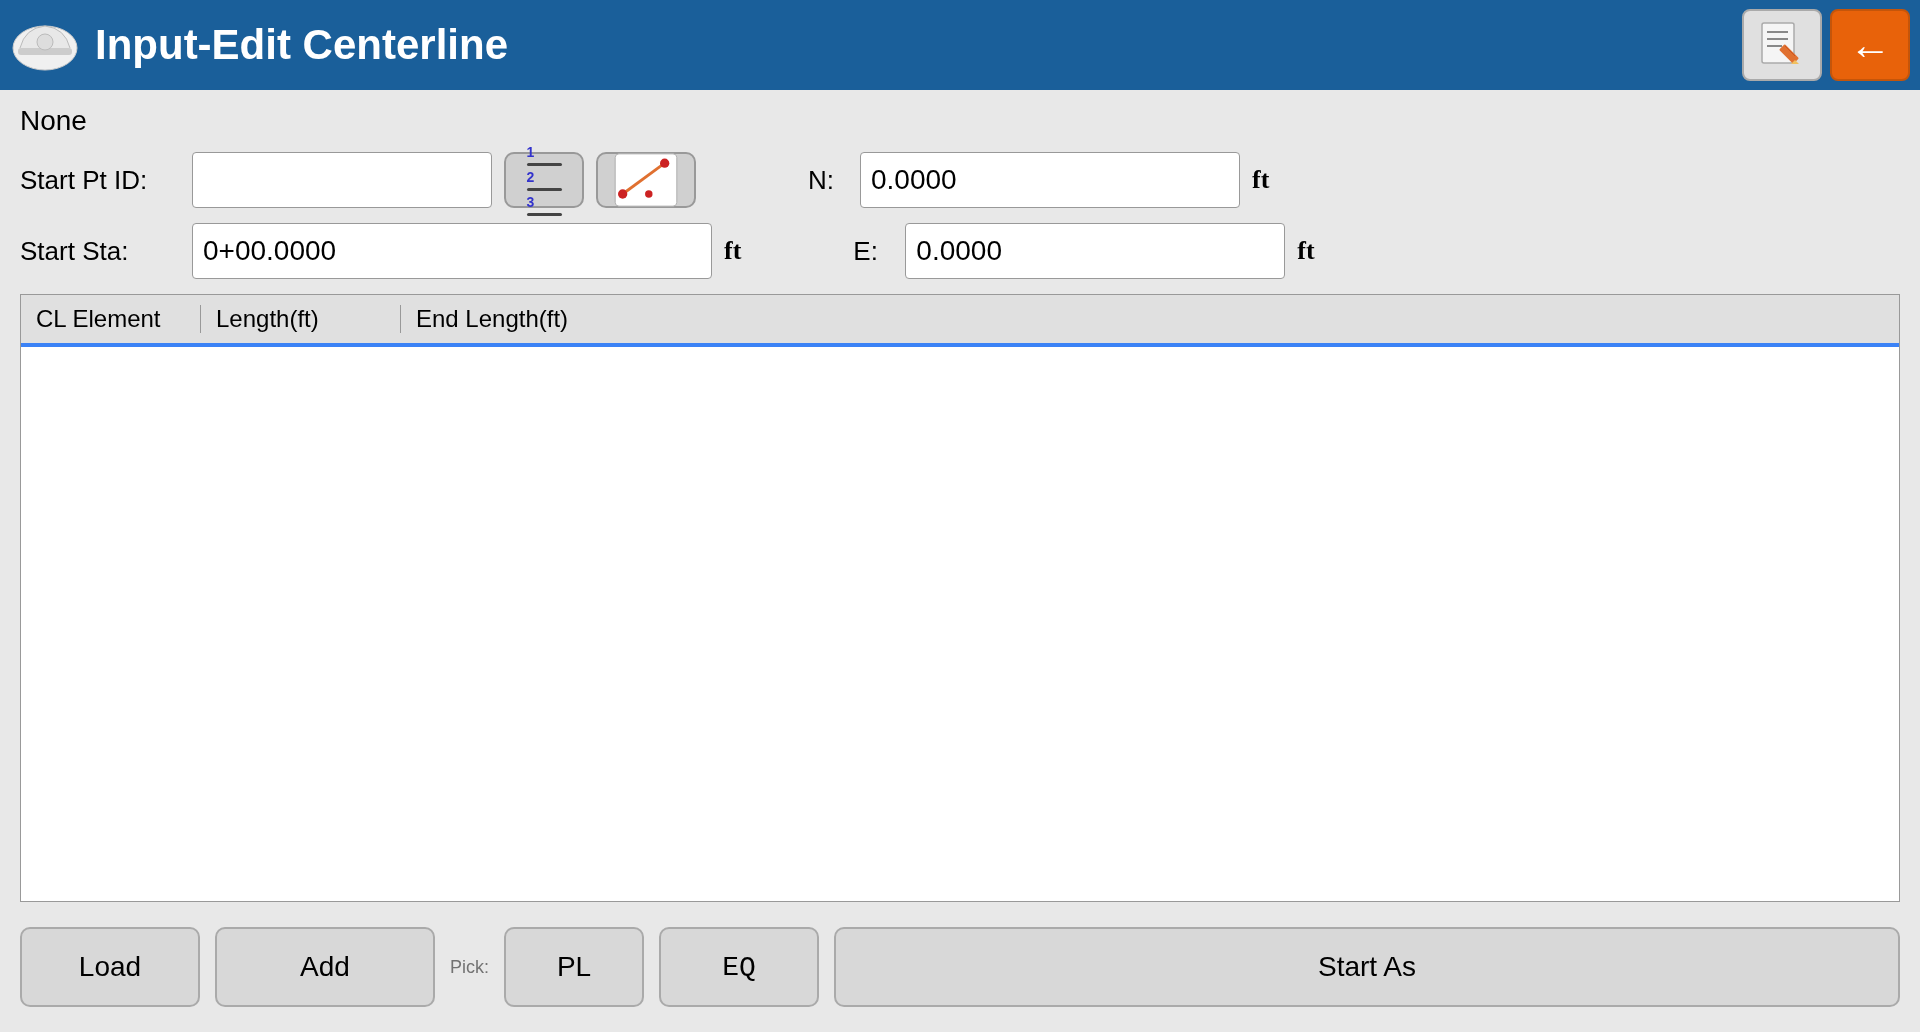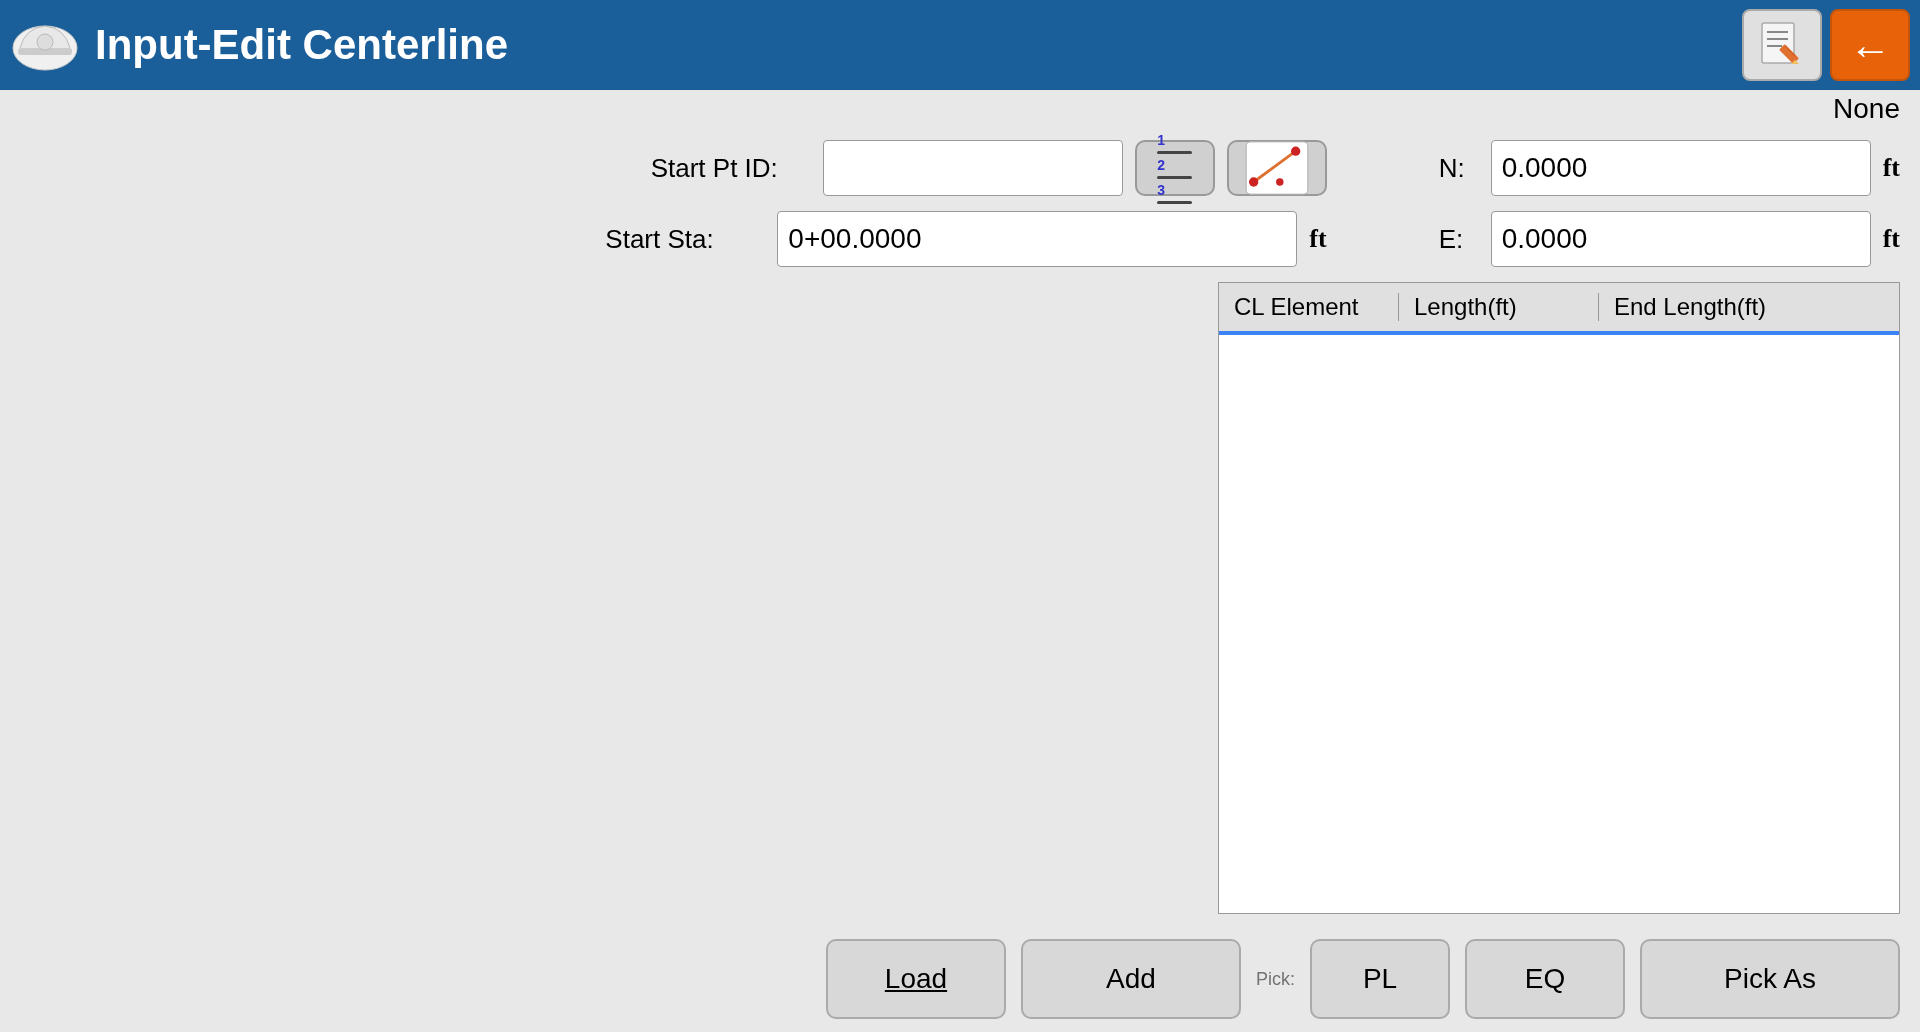--- a/index.html
+++ b/index.html
@@ -64,25 +64,24 @@
       border-radius: 8px;
       display: flex;
       align-items: center;
       justify-content: center;
       cursor: pointer;
     }
 
     
     .main {
       background: #e8e8e8;
-      padding: 3px 20px;
+      padding: 15px 20px;
       height: calc(1032px - 90px);
       display: flex;
       flex-direction: column;
-      align-items: flex-end;
     }
 
     .none-label {
       font-size: 28px;
       color: #000;
       margin-bottom: 15px;
     }
 
     
     .form-row {
@@ -203,25 +202,25 @@
       align-items: center;
       justify-content: center;
       padding: 0 20px;
     }
 
     .pick-label {
       font-size: 18px;
       color: #737373;
     }
 
-    .btn-load { min-width: 180px; text-decoration: underline; }
+    .btn-load { min-width: 180px; }
     .btn-add { min-width: 220px; }
     .btn-pl { min-width: 140px; }
     .btn-pts { min-width: 160px; }
-    .btn-eq { min-width: 160px; }
+    .btn-eq { min-width: 160px; font-family: Liberation Mono, monospace; }
     .btn-saveas { min-width: 260px; flex: 1; }
 
     .back-arrow {
       color: white;
       font-size: 42px;
       font-weight: bold;
     }
 
     
     .list-icon {
@@ -339,16 +338,16 @@
       
     </div>
   </div>
 
   <div class="toolbar">
     <button class="toolbar-btn btn-load">Load</button>
     <button class="toolbar-btn btn-add">Add</button>
     <span class="pick-label">Pick:</span>
     <button class="toolbar-btn btn-pl">PL</button>
     <button class="toolbar-btn btn-eq">EQ</button>
-    <button class="toolbar-btn btn-saveas">Pick As</button>
+    <button class="toolbar-btn btn-saveas">Start As</button>
   </div>
 
 </div>
 
 </body></html>

